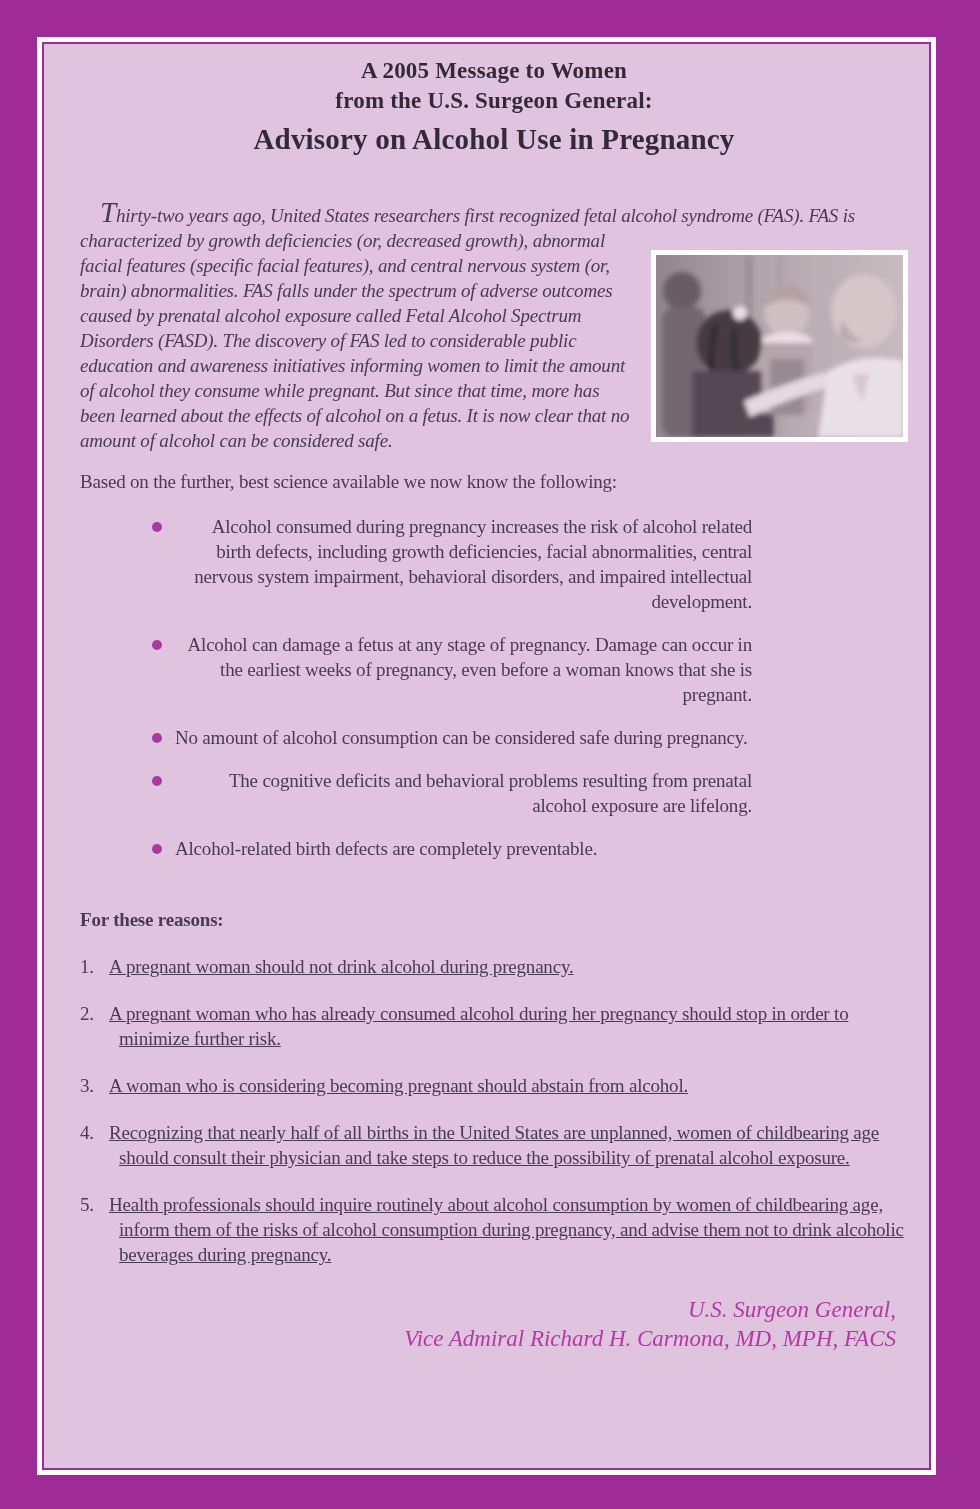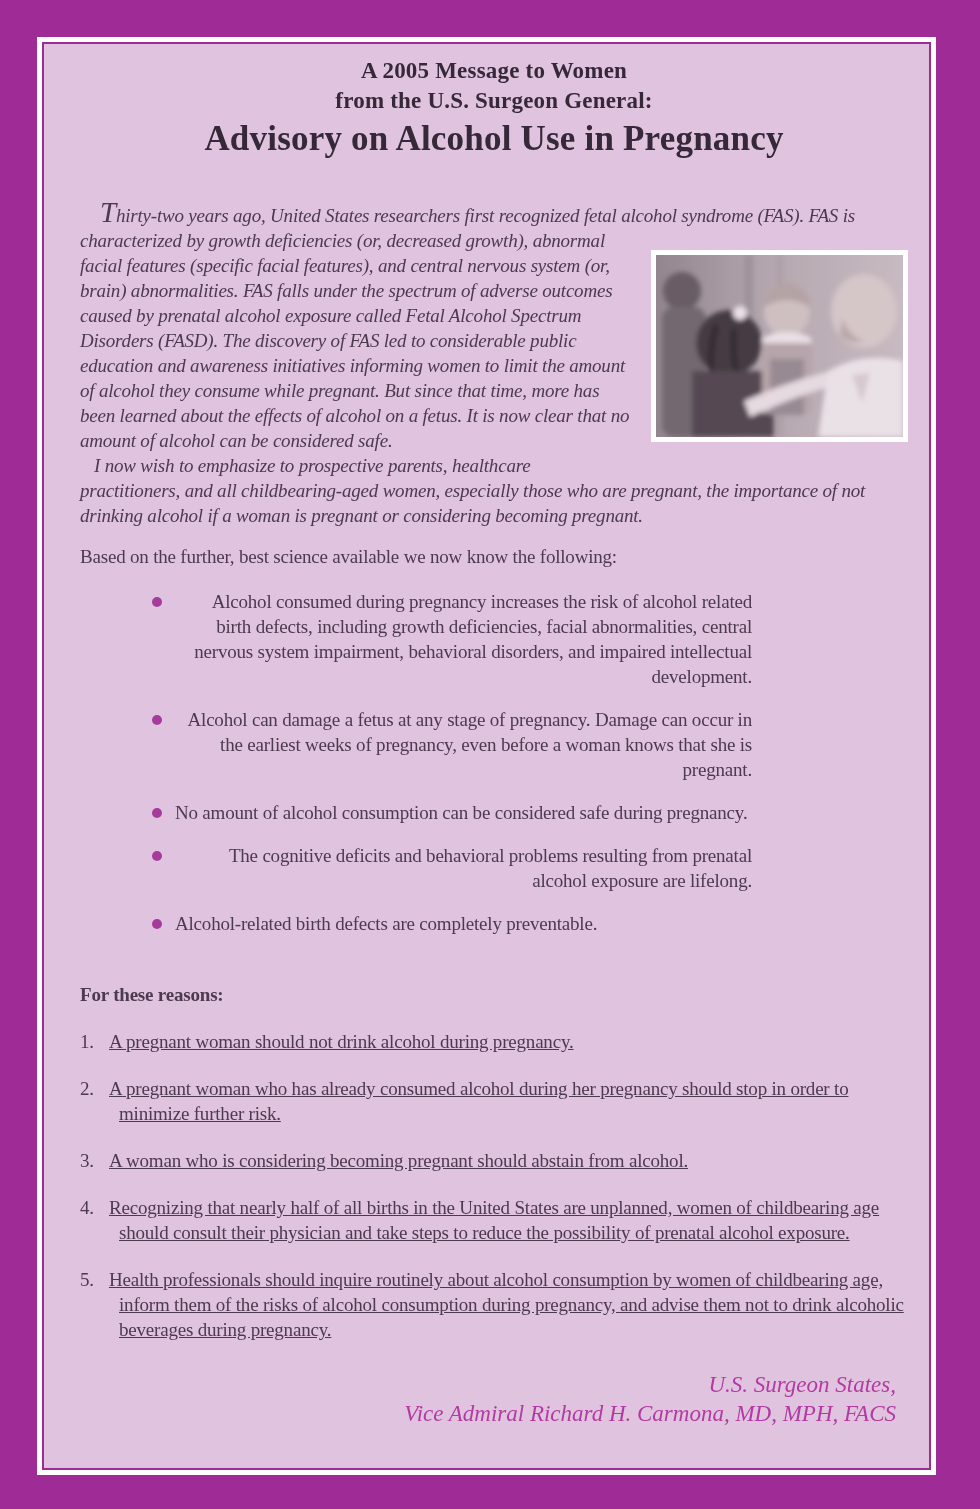--- a/index.html
+++ b/index.html
@@ -26,21 +26,21 @@
     width: 889px; height: 1428px;
     background: var(--page_bg);
     border: 2px solid var(--border);
     box-shadow: 0 0 0 5px var(--photo_frame);
     padding: 12px 21px 0 36px;
     overflow: hidden;
   }
   
   header { text-align: center; color: var(--title); }
   .t-line { font-size: 23px; font-weight: bold; line-height: 30px; letter-spacing: 0.2px; }
-  .t-main { font-size: 35px; font-weight: bold; line-height: 42px; margin: 2px 0 0 0; letter-spacing: 0.2px; }
+  .t-main { font-size: 29px; font-weight: bold; line-height: 42px; margin: 2px 0 0 0; letter-spacing: 0.2px; }
   
   .body-text { font-size: 19px; line-height: 25px; letter-spacing: -0.2px; }
   section.intro { margin-top: 38px; font-style: italic; }
   p { margin: 0; }
   .p1 { text-indent: 20px; }
   .p2 { text-indent: 14px; }
   .dropcap { font-size: 29px; line-height: 1; }
   
   .float-spacer { float: right; width: 0; height: 52px; }
   .photo-wrap {
@@ -131,21 +131,20 @@
               <ellipse cx="208" cy="56" rx="33" ry="37" fill="#d7ccca"></ellipse>
               <path d="M186 64 q8 18 22 22 q-16 4 -24 -6 Z" fill="#b9aaa8"></path>
               <path d="M172 116 Q206 96 247 106 L247 182 L162 182 Z" fill="#efeaec"></path>
               <path d="M196 120 l10 28 l8 -30 Z" fill="#d8cfd1"></path>
             </g>
             <rect width="247" height="182" fill="#c795bb" opacity="0.10"></rect>
           </svg>
         </span>
         <span class="dropcap">T</span><span>hirty-two years ago, United States researchers first recognized fetal alcohol syndrome (FAS). FAS is characterized by growth deficiencies (or, decreased growth), abnormal facial features (specific facial features), and central nervous system (or, brain) abnormalities.  FAS falls under the spectrum of adverse outcomes caused by prenatal alcohol exposure called Fetal Alcohol Spectrum Disorders (FASD). The discovery of FAS led to considerable public education and awareness initiatives informing women to limit the amount of alcohol they consume while pregnant.  But since that time, more has been learned about the effects of alcohol on a fetus. It is now clear that no amount of alcohol can be considered safe.</span>
       </p>
-      <p class="p2">I now wish to emphasize to prospective parents, healthcare practitioners, and all childbearing-aged women, especially those who are pregnant, the importance of not drinking alcohol if a woman is pregnant or considering becoming pregnant.</p>
     </section>
 
     <p class="based body-text">Based on the further, best science available we now know the following:</p>
 
     <ul class="bullets body-text">
 
         <li>
           <span class="dot"></span>
           <span class="btext">Alcohol consumed during pregnancy increases the risk of alcohol related birth defects, including growth deficiencies, facial abnormalities, central nervous system impairment, behavioral disorders, and impaired intellectual development.</span>
         </li>
@@ -195,18 +194,18 @@
           <span class="rtext">Recognizing that nearly half of all births in the United States are unplanned, women of childbearing age should consult their physician and take steps to reduce the possibility of prenatal alcohol exposure.</span>
         </li>
 
         <li>
           <span class="num">5.</span>
           <span class="rtext">Health professionals should inquire routinely about alcohol consumption by women of childbearing age, inform them of the risks of alcohol consumption during pregnancy, and advise them not to drink alcoholic beverages during pregnancy.</span>
         </li>
       </ol>
 
     <div class="signature">
-      <div>U.S. Surgeon States,</div>
+      <div>U.S. Surgeon General,</div>
       <div>Vice Admiral Richard H. Carmona, MD, MPH, FACS</div>
     </div>
 
   </div>
 </div>
 
 </body></html>

